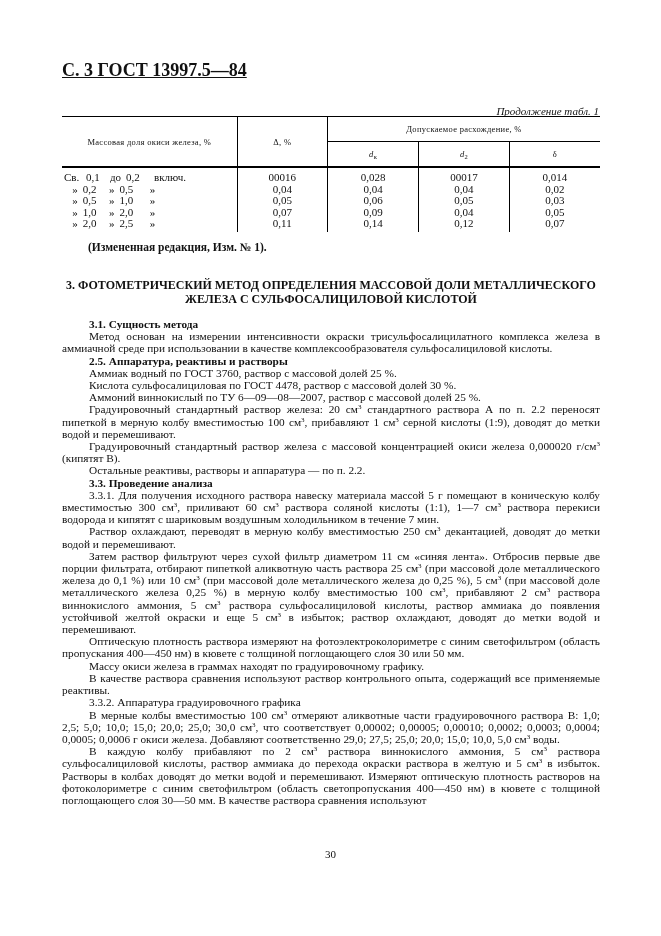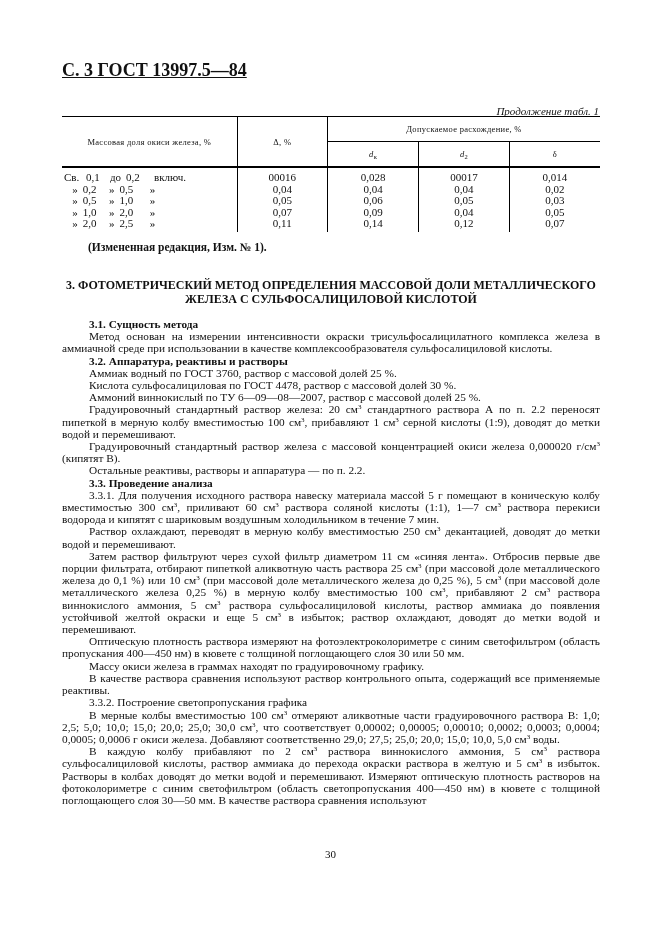--- a/index.html
+++ b/index.html
@@ -99,32 +99,32 @@
 <div class="abs note">(Измененная редакция, Изм. № 1).</div>
 
 <div class="abs sec-title">
   <div>3. ФОТОМЕТРИЧЕСКИЙ МЕТОД ОПРЕДЕЛЕНИЯ МАССОВОЙ ДОЛИ МЕТАЛЛИЧЕСКОГО</div>
   <div>ЖЕЛЕЗА С СУЛЬФОСАЛИЦИЛОВОЙ КИСЛОТОЙ</div>
 </div>
 
 <div class="abs body-text">
   <p class="h">3.1. Сущность метода</p>
   <p>Метод основан на измерении интенсивности окраски трисульфосалицилатного комплекса железа в аммиачной среде при использовании в качестве комплексообразователя сульфосалициловой кислоты.</p>
-  <p class="h">3.2. Аппаратура, реактивы и растворы</p>
+  <p class="h">2.5. Аппаратура, реактивы и растворы</p>
   <p>Аммиак водный по ГОСТ 3760, раствор с массовой долей 25 %.</p>
   <p>Кислота сульфосалициловая по ГОСТ 4478, раствор с массовой долей 30 %.</p>
   <p>Аммоний виннокислый по ТУ 6—09—08—2007, раствор с массовой долей 25 %.</p>
   <p><span>Градуировочный стандартный раствор железа: 20 см</span><sup>3</sup><span> стандартного раствора А по п. 2.2 переносят пипеткой в мерную колбу вместимостью 100 см</span><sup>3</sup><span>, прибавляют 1 см</span><sup>3</sup><span> серной кислоты (1:9), доводят до метки водой и перемешивают.</span></p>
   <p><span>Градуировочный стандартный раствор железа с массовой концентрацией окиси железа 0,000020 г/см</span><sup>3</sup><span> (кипятят В).</span></p>
   <p>Остальные реактивы, растворы и аппаратура — по п. 2.2.</p>
   <p class="h">3.3. Проведение анализа</p>
   <p><span>3.3.1. Для получения исходного раствора навеску материала массой 5 г помещают в коническую колбу вместимостью 300 см</span><sup>3</sup><span>, приливают 60 см</span><sup>3</sup><span> раствора соляной кислоты (1:1), 1—7 см</span><sup>3</sup><span> раствора перекиси водорода и кипятят с шариковым воздушным холодильником в течение 7 мин.</span></p>
   <p><span>Раствор охлаждают, переводят в мерную колбу вместимостью 250 см</span><sup>3</sup><span> декантацией, доводят до метки водой и перемешивают.</span></p>
   <p><span>Затем раствор фильтруют через сухой фильтр диаметром 11 см «синяя лента». Отбросив первые две порции фильтрата, отбирают пипеткой аликвотную часть раствора 25 см</span><sup>3</sup><span> (при массовой доле металлического железа до 0,1 %) или 10 см</span><sup>3</sup><span> (при массовой доле металлического железа до 0,25 %), 5 см</span><sup>3</sup><span> (при массовой доле металлического железа 0,25 %) в мерную колбу вместимостью 100 см</span><sup>3</sup><span>, прибавляют 2 см</span><sup>3</sup><span> раствора виннокислого аммония, 5 см</span><sup>3</sup><span> раствора сульфосалициловой кислоты, раствор аммиака до появления устойчивой желтой окраски и еще 5 см</span><sup>3</sup><span> в избыток; раствор охлаждают, доводят до метки водой и перемешивают.</span></p>
   <p>Оптическую плотность раствора измеряют на фотоэлектроколориметре с синим светофильтром (область пропускания 400—450 нм) в кювете с толщиной поглощающего слоя 30 или 50 мм.</p>
   <p>Массу окиси железа в граммах находят по градуировочному графику.</p>
   <p>В качестве раствора сравнения используют раствор контрольного опыта, содержащий все применяемые реактивы.</p>
-  <p>3.3.2. Построение светопропускания графика</p>
+  <p>3.3.2. Аппаратура градуировочного графика</p>
   <p><span>В мерные колбы вместимостью 100 см</span><sup>3</sup><span> отмеряют аликвотные части градуировочного раствора В: 1,0; 2,5; 5,0; 10,0; 15,0; 20,0; 25,0; 30,0 см</span><sup>3</sup><span>, что соответствует 0,00002; 0,00005; 0,00010; 0,0002; 0,0003; 0,0004; 0,0005; 0,0006 г окиси железа. Добавляют соответственно 29,0; 27,5; 25,0; 20,0; 15,0; 10,0, 5,0 см</span><sup>3</sup><span> воды.</span></p>
   <p><span>В каждую колбу прибавляют по 2 см</span><sup>3</sup><span> раствора виннокислого аммония, 5 см</span><sup>3</sup><span> раствора сульфосалициловой кислоты, раствор аммиака до перехода окраски раствора в желтую и 5 см</span><sup>3</sup><span> в избыток. Растворы в колбах доводят до метки водой и перемешивают. Измеряют оптическую плотность растворов на фотоколориметре с синим светофильтром (область светопропускания 400—450 нм) в кювете с толщиной поглощающего слоя 30—50 мм. В качестве раствора сравнения используют</span></p>
 </div>
 
 <div class="abs page-num">30</div>
 
 </body></html>

